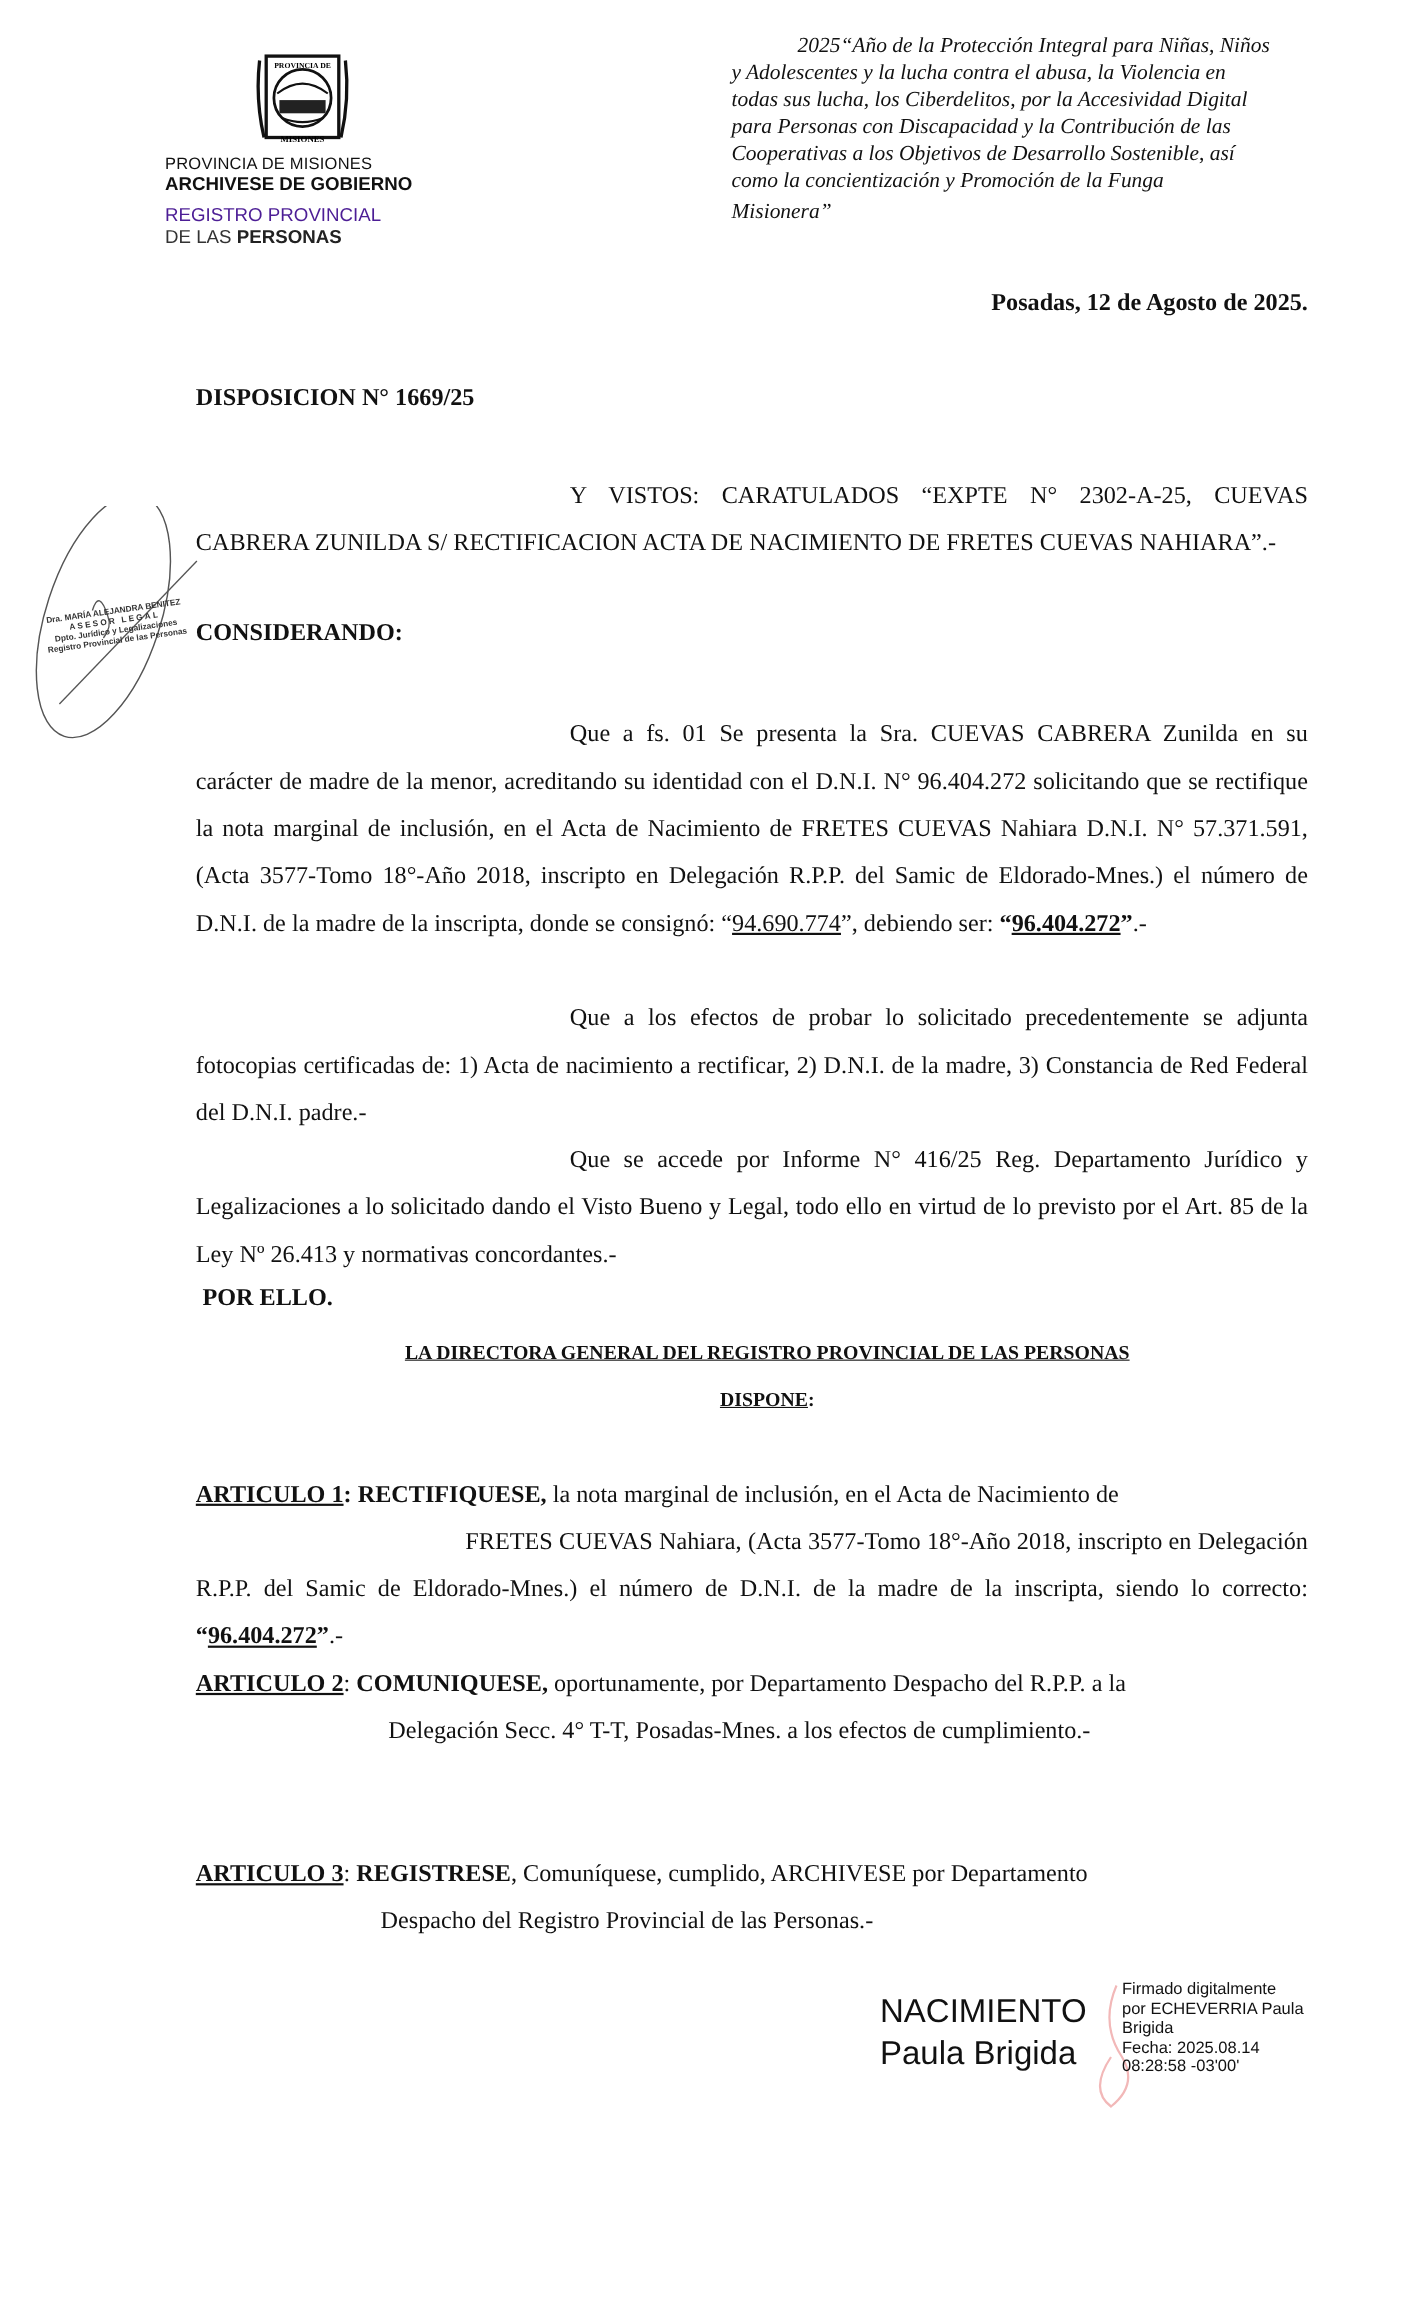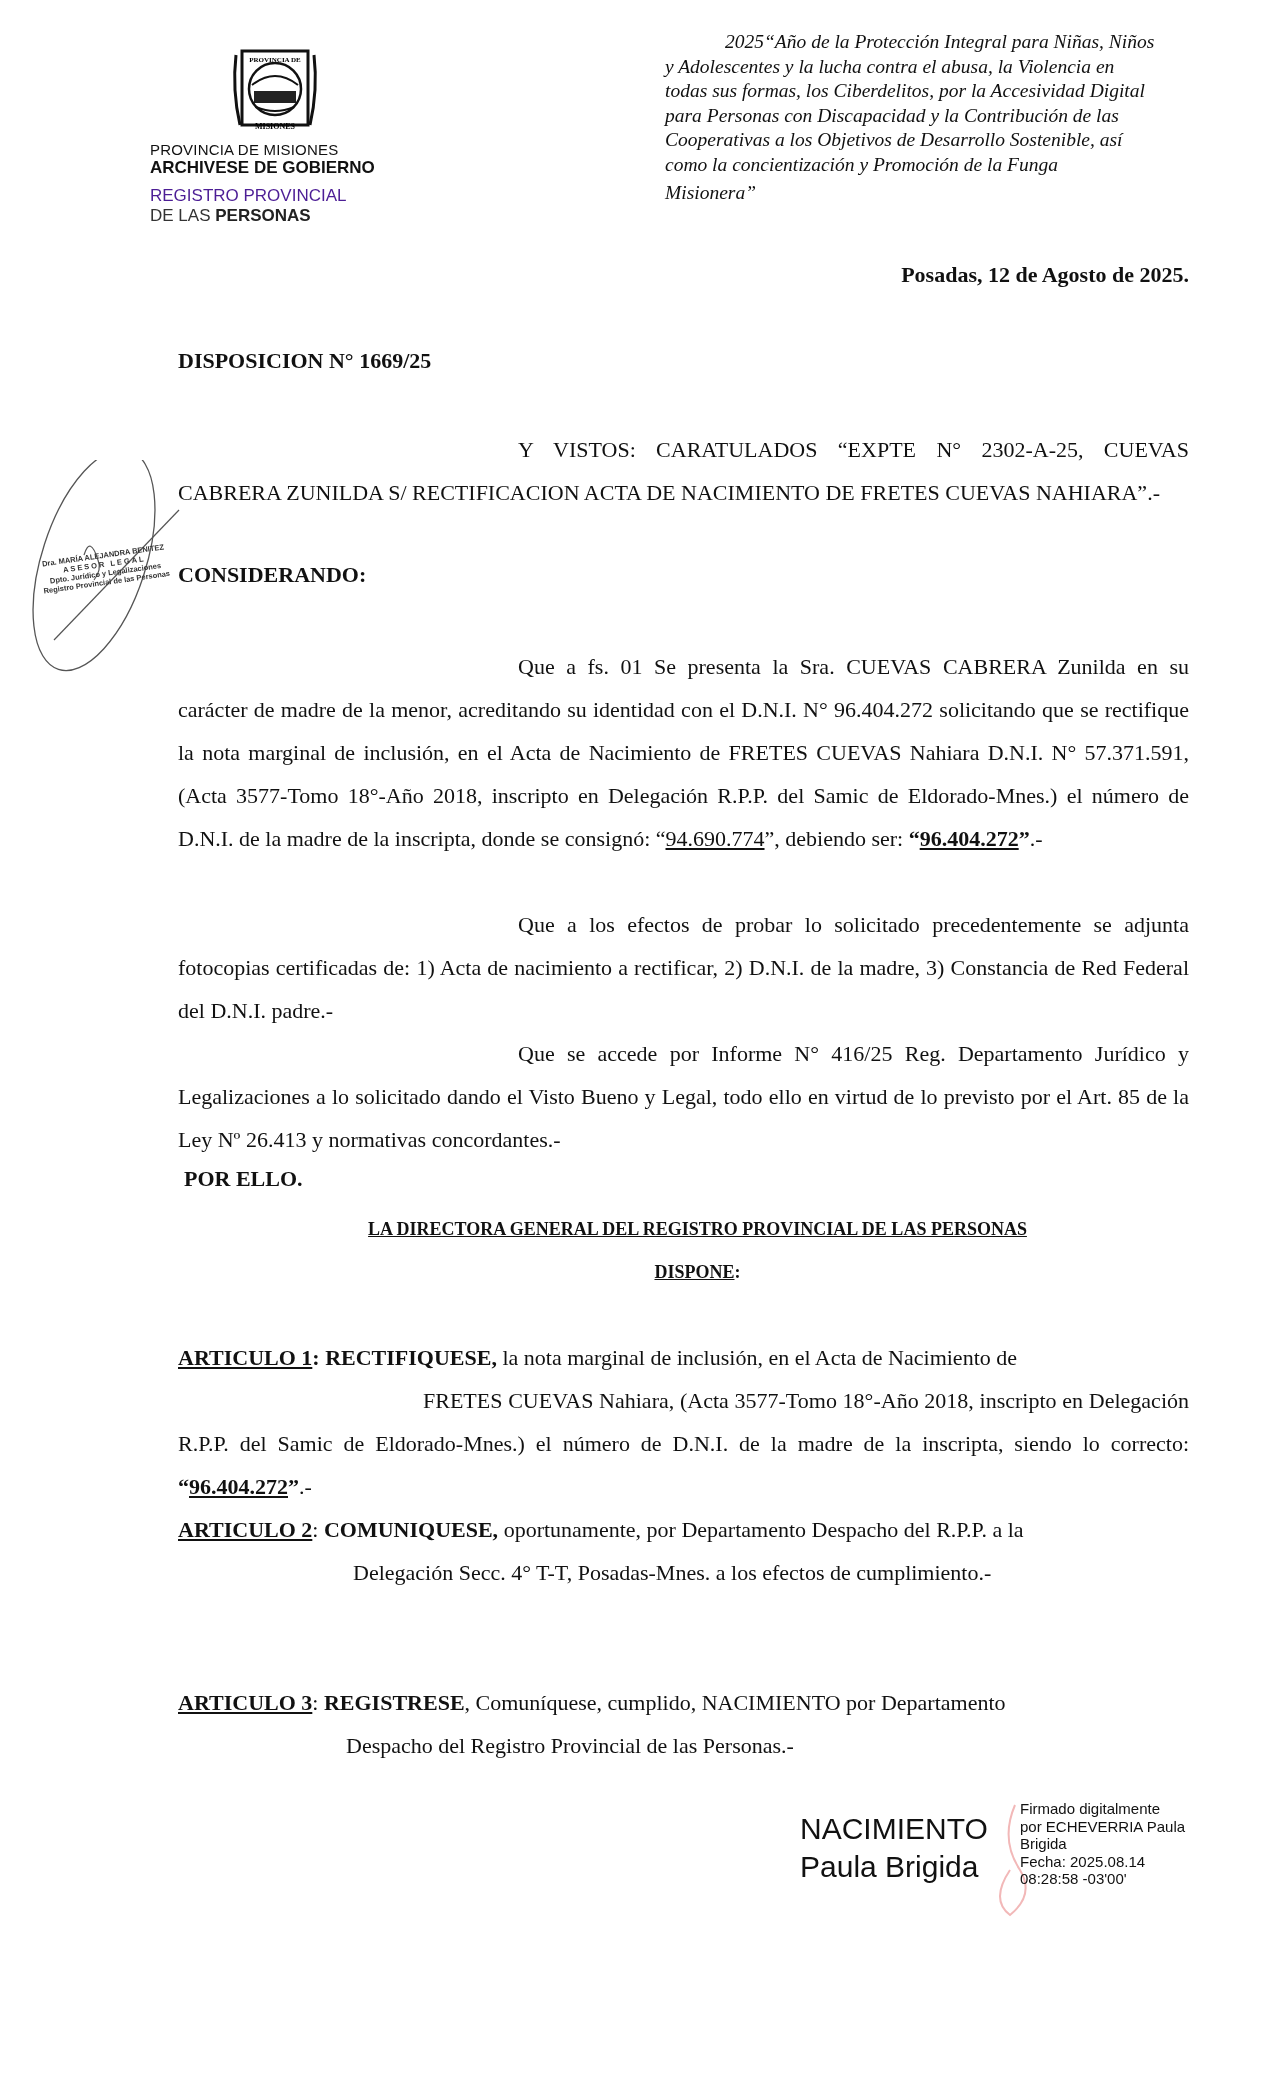--- a/index.html
+++ b/index.html
@@ -77,21 +77,21 @@
   </svg>
   <div class="org-line1">PROVINCIA DE MISIONES</div>
   <div class="org-line2">ARCHIVESE DE GOBIERNO</div>
   <div class="org-line3">REGISTRO PROVINCIAL</div>
   <div class="org-line4"><span>DE LAS </span><b>PERSONAS</b></div>
 </div>
 
 <div class="motto serif">
   <span class="first">2025“Año de la Protección Integral para Niñas, Niños</span>
   <div>y Adolescentes y la lucha contra el abusa, la Violencia   en</div>
-  <div>todas sus formas, los Ciberdelitos, por la Accesividad Digital</div>
+  <div>todas sus lucha, los Ciberdelitos, por la Accesividad Digital</div>
   <div>para Personas con Discapacidad y la Contribución  de las</div>
   <div>Cooperativas a los Objetivos de Desarrollo Sostenible, así</div>
   <div>como la concientización y Promoción de la Funga</div>
   <div style="margin-top:4px">Misionera”</div>
 </div>
 
 <div class="date serif">Posadas, 12 de Agosto de 2025.</div>
 <div class="dispo serif">DISPOSICION  N° 1669/25</div>
 
 <svg class="stamp" viewBox="0 0 175 220">
@@ -127,21 +127,21 @@
   <div><span class="bold u">ARTICULO 1</span><span class="bold">: </span><span class="bold">RECTIFIQUESE,</span><span> la  nota  marginal de  inclusión, en  el  Acta de  Nacimiento de</span></div>
   <div class="lines" style="text-indent:245px"><span>FRETES CUEVAS Nahiara, (Acta 3577-Tomo 18°-Año 2018, inscripto en Delegación R.P.P. del Samic de Eldorado-Mnes.) el número de D.N.I. de la madre de la inscripta, siendo lo correcto: </span><span class="bold">“</span><span class="bold u">96.404.272</span><span class="bold">”</span><span>.-</span></div>
 </div>
 
 <div class="art art2 serif">
   <div><span class="bold u">ARTICULO 2</span><span>: </span><span class="bold">COMUNIQUESE,</span><span> oportunamente, por Departamento Despacho del R.P.P. a la</span></div>
   <span class="cont2">Delegación Secc. 4° T-T, Posadas-Mnes. a los efectos de cumplimiento.-</span>
 </div>
 
 <div class="art art3 serif">
-  <div><span class="bold u">ARTICULO 3</span><span>: </span><span class="bold">REGISTRESE</span><span>, Comuníquese, cumplido, NACIMIENTO  por  Departamento</span></div>
+  <div><span class="bold u">ARTICULO 3</span><span>: </span><span class="bold">REGISTRESE</span><span>, Comuníquese, cumplido, ARCHIVESE  por  Departamento</span></div>
   <span class="cont3">Despacho del Registro Provincial de las Personas.-</span>
 </div>
 
 <div class="sig sans">
   <svg class="sig-mark" viewBox="0 0 60 118">
     <path d="M35 5 Q20 40 40 70 Q55 95 30 115 Q10 100 30 70" fill="none" stroke="#f2b8b8" stroke-width="2"></path>
   </svg>
   <div class="sig-name">
     <div>NACIMIENTO</div>
     <div>Paula Brigida</div>

